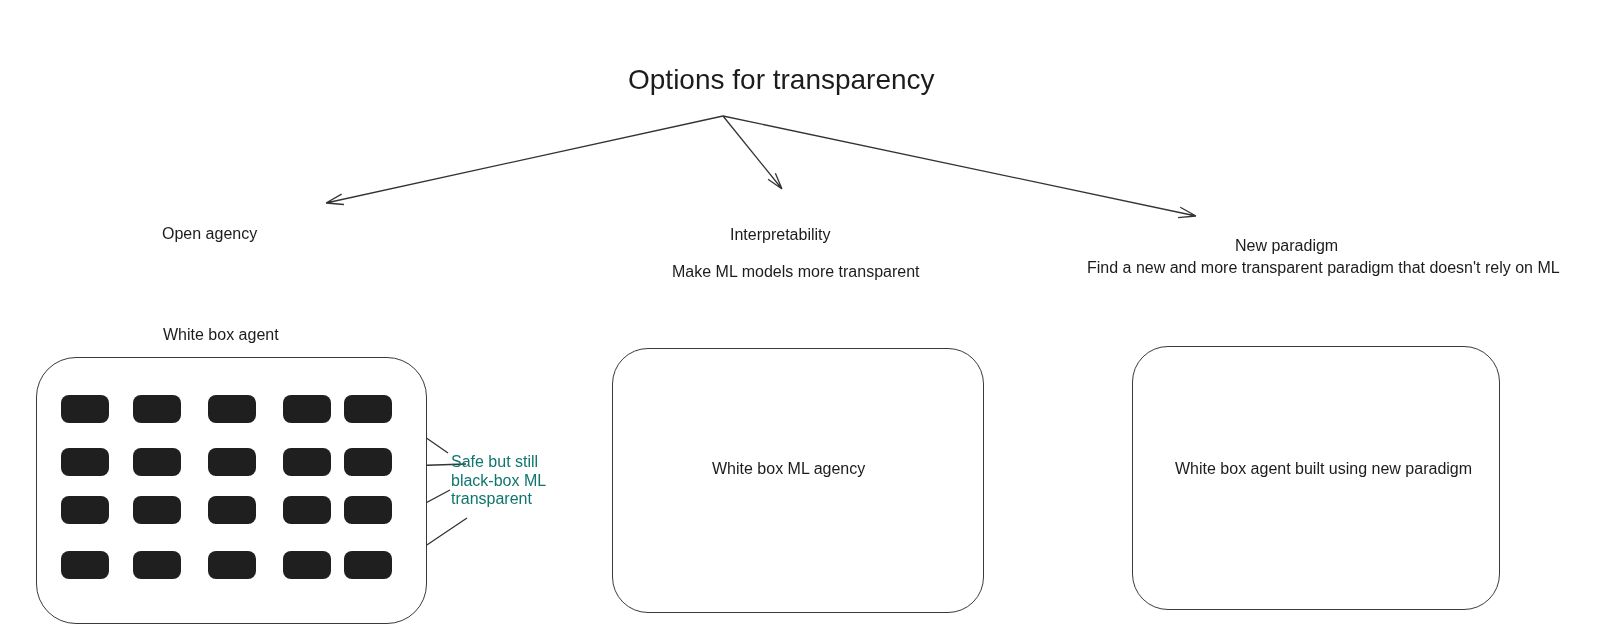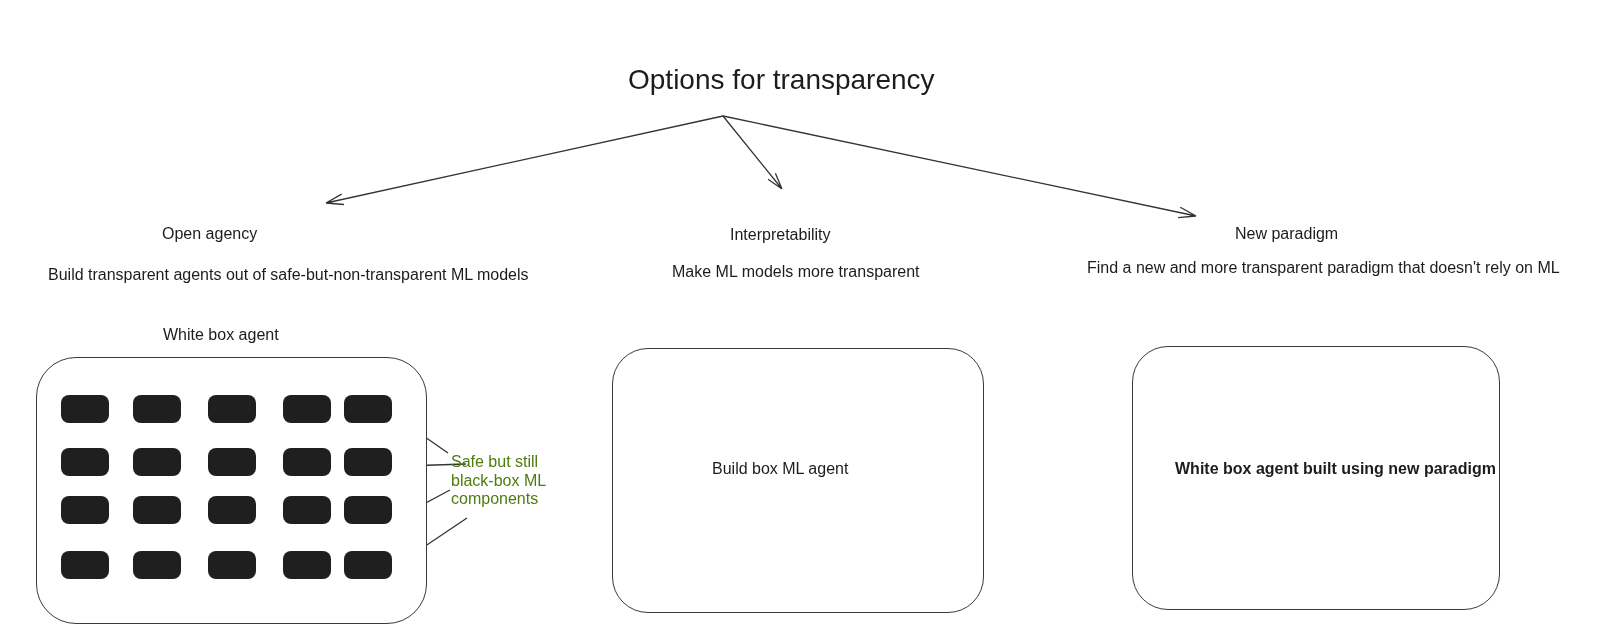--- a/index.html
+++ b/index.html
@@ -43,21 +43,21 @@
     position: absolute;
     background: #1f1f1f;
     border-radius: 8px;
     width: 48px;
     height: 28px;
   }
   .annotation {
     position: absolute;
     font-size: 16px;
     line-height: 18.5px;
-    color: #4d7c0f;
+    color: #0f766e;
   }
   #arrow-layer {
     position: absolute;
     left: 0;
     top: 0;
     width: 1600px;
     height: 634px;
     pointer-events: none;
   }
 </style>
@@ -73,40 +73,39 @@
       <path d="M 448 429 L 402 397 M 412.34407977939003 409.20655616943674 L 402 397 M 417.0419861407375 402.4533157749998 L 402 397" fill="none" stroke="#333333" stroke-width="1.3"></path>
       <path d="M 466 440 L 404 442 M 418.6774524565012 445.0939278251354 L 404 442 M 418.44753724852677 437.9665563779282 L 404 442" fill="none" stroke="#333333" stroke-width="1.3"></path>
       <path d="M 450 466 L 407 489 M 421.60100692484707 485.5633451176226 L 407 489 M 417.9634283003114 478.7626546456647 L 407 489" fill="none" stroke="#333333" stroke-width="1.3"></path>
       <path d="M 467 494 L 406 535 M 421.12744473394577 529.7884344174311 L 406 535 M 416.5383632545833 522.9607766066723 L 406 535" fill="none" stroke="#333333" stroke-width="1.3"></path>
     </svg>
 
   <div class="txt title" style="left:628px; top:40px;">Options for transparency</div>
 
   <div class="txt heading" style="left:162px; top:198px;">Open agency</div>
   <div class="txt heading" style="left:730px; top:199px;">Interpretability</div>
-  <div class="txt heading" style="left:1235px; top:198px;text-align:center;">New paradigm</div>
+  <div class="txt heading" style="left:1235px; top:210px;text-align:center;">New paradigm</div>
 
-  <div class="txt body-text" style="left:48px; top:241px;">Build transparent agents out of safe-but-non-transparent ML models</div>
   <div class="txt body-text" style="left:1087px; top:234px;">Find a new and more transparent paradigm that doesn't rely on ML</div>
   <div class="txt body-text" style="left:672px; top:238px;">Make ML models more transparent</div>
 
   <div class="txt body-text" style="left:163px; top:301px;text-align:center;">White box agent</div>
   <div class="box" id="open-agency-box" style="left:36px; top:333px; width:389px; height:265px; border-radius:40px;"></div>
 
   <div class="annotation" style="left:451px; top:429px;">
     <div>Safe but still</div>
     <div>black-box ML</div>
-    <div>components</div>
+    <div>transparent</div>
   </div>
 
   <div class="box" style="left:612px; top:324px; width:370px; height:263px; border-radius:36px;"></div>
-  <div class="txt body-text" style="left:712px; top:435px;">Build box ML agent</div>
+  <div class="txt body-text" style="left:712px; top:435px;">White box ML agency</div>
 
   <div class="box" style="left:1132px; top:322px; width:366px; height:262px; border-radius:36px;"></div>
-  <div class="txt body-text" style="left:1175px; top:435px;font-weight:bold;">White box agent built using new paradigm</div>
+  <div class="txt body-text" style="left:1175px; top:435px;">White box agent built using new paradigm</div>
 
 <div class="ml-component" style="left: 61px; top: 371px; background: rgb(31, 31, 31);"></div>
     <div class="ml-component" style="left: 133px; top: 371px; background: rgb(31, 31, 31);"></div>
     <div class="ml-component" style="left: 208px; top: 371px; background: rgb(31, 31, 31);"></div>
     <div class="ml-component" style="left: 283px; top: 371px; background: rgb(31, 31, 31);"></div>
     <div class="ml-component" style="left: 344px; top: 371px; background: rgb(31, 31, 31);"></div>
     <div class="ml-component" style="left: 61px; top: 424px; background: rgb(31, 31, 31);"></div>
     <div class="ml-component" style="left: 133px; top: 424px; background: rgb(31, 31, 31);"></div>
     <div class="ml-component" style="left: 208px; top: 424px; background: rgb(31, 31, 31);"></div>
     <div class="ml-component" style="left: 283px; top: 424px; background: rgb(31, 31, 31);"></div>

